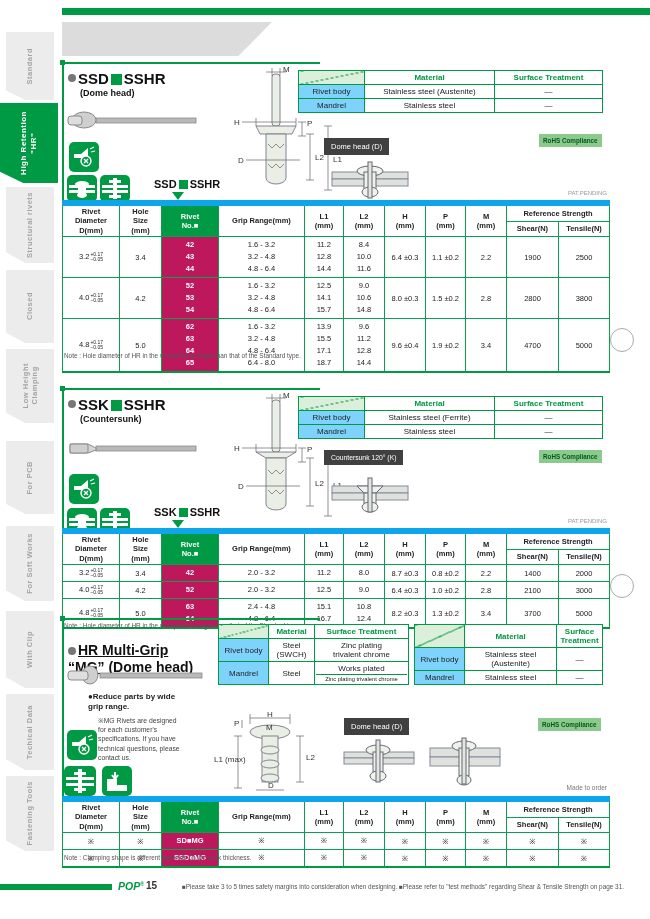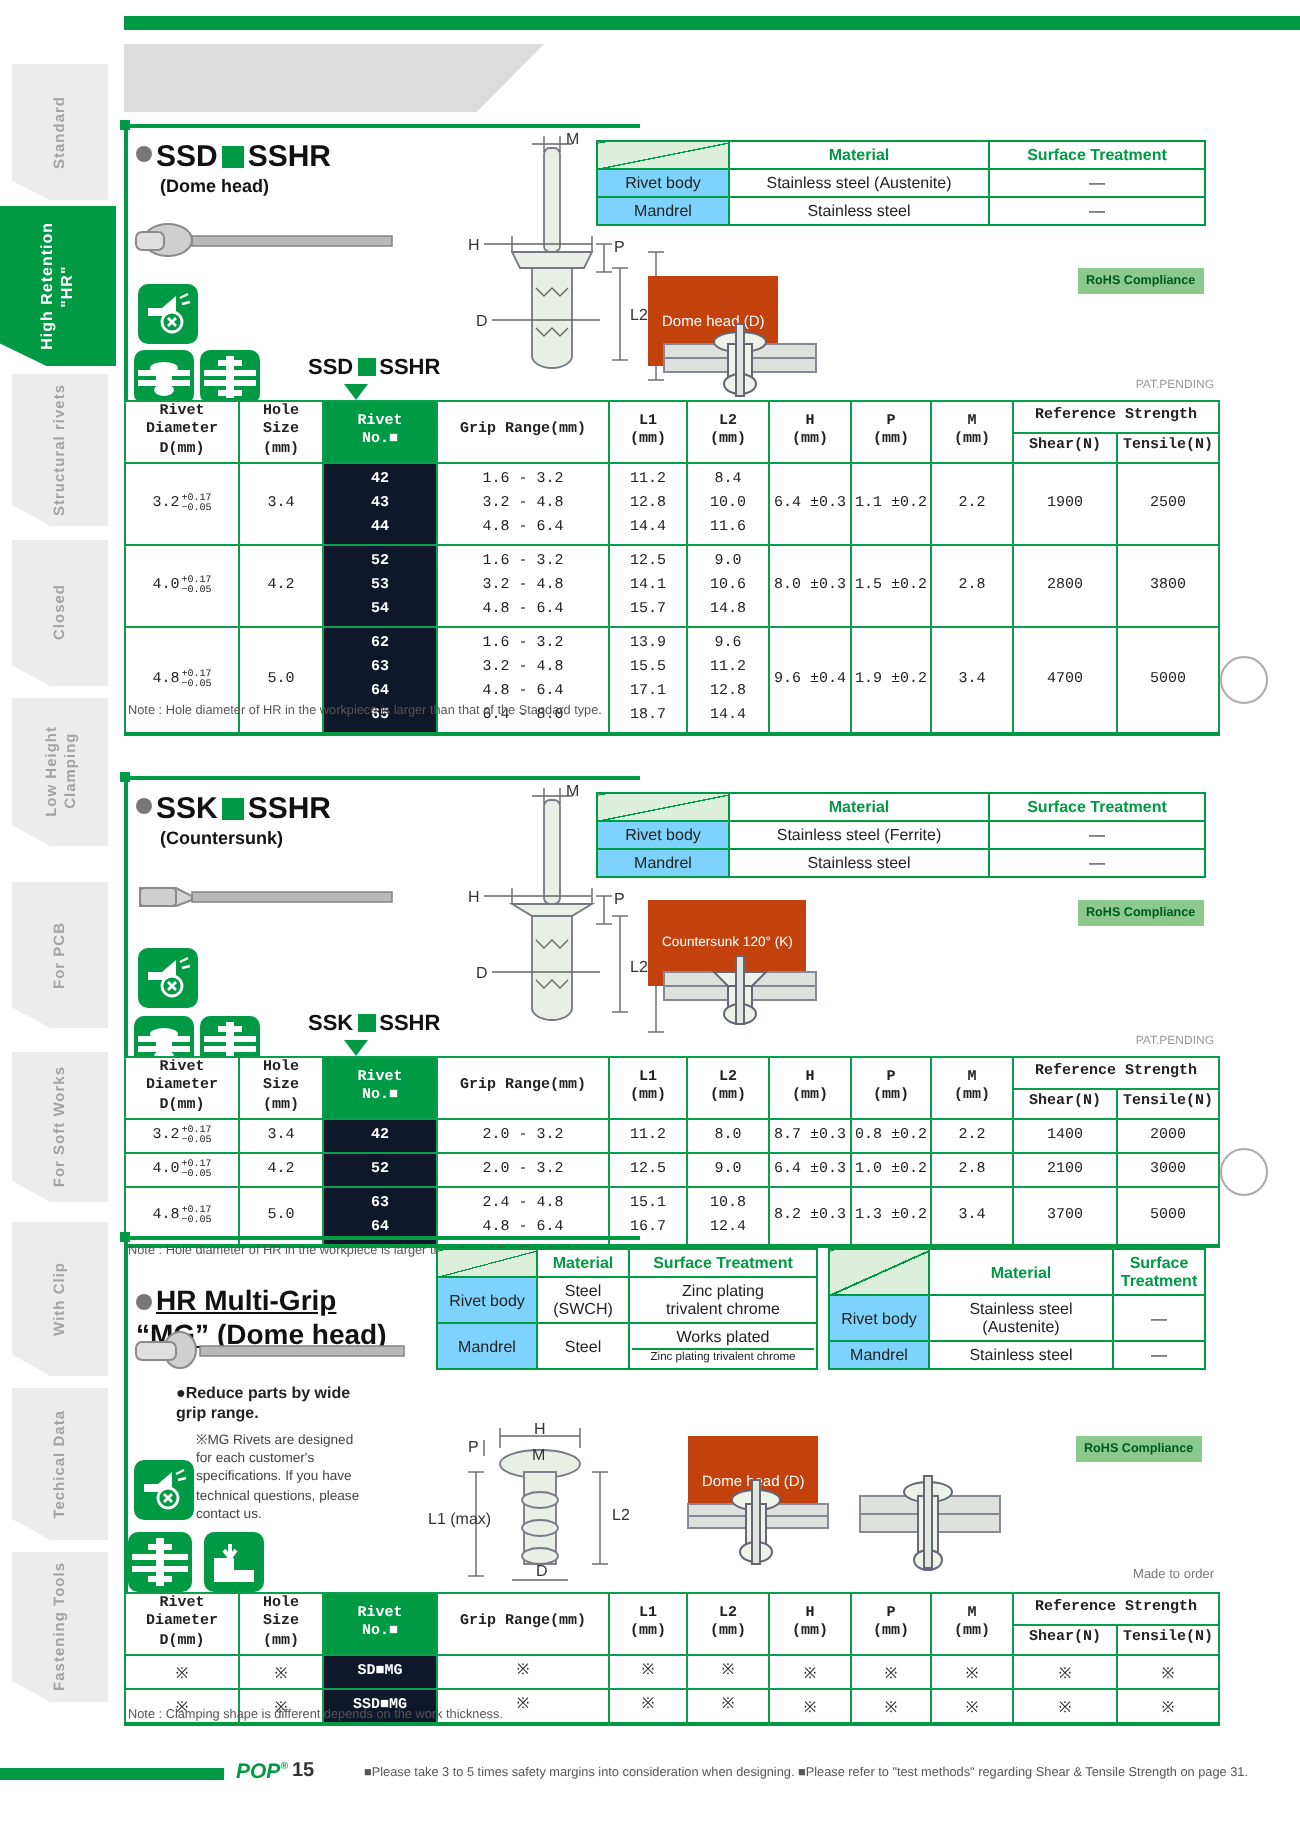--- a/index.html
+++ b/index.html
@@ -30,48 +30,48 @@
   .stitle{position:absolute;font-size:15px;font-weight:bold;color:#111;white-space:nowrap;}
   .stitle .bul{display:inline-block;width:8px;height:8px;border-radius:50%;background:#777;
          margin-right:2px;vertical-align:2px;}
   .sq{display:inline-block;width:11px;height:11px;background:#009944;margin:0 2px;vertical-align:-1px;}
   .ssub{position:absolute;font-size:9px;font-weight:bold;color:#111;}
   .stitle2{position:absolute;font-size:14px;font-weight:bold;color:#111;line-height:1.25;white-space:pre-line;text-decoration:underline;}
   .plabel{position:absolute;font-size:11px;font-weight:bold;color:#111;white-space:nowrap;}
   .plabel .sq{width:9px;height:9px;}
   .ptr{position:absolute;width:0;height:0;border-left:6px solid transparent;
        border-right:6px solid transparent;border-top:8px solid #009944;}
-  .badge-gray{position:absolute;background:#c2410c;color:#fff;font-size:7.5px;
-       padding:18px 7px;white-space:nowrap;}
+  .badge-gray{position:absolute;background:#404040;color:#fff;font-size:7.5px;
+       padding:4px 7px;white-space:nowrap;}
   .badge-rohs{position:absolute;background:#8cc98c;color:#00591e;font-weight:bold;
        font-size:6.3px;padding:3px 4px;white-space:nowrap;}
   .pat{position:absolute;font-size:6px;color:#999;}
   .mto{position:absolute;font-size:6.5px;color:#777;}
   .note{position:absolute;font-size:6.4px;color:#555;}
   .feat{position:absolute;font-size:8px;font-weight:bold;color:#222;white-space:pre-line;line-height:1.3;}
   .mgnote{position:absolute;font-size:6.8px;color:#444;white-space:pre-line;line-height:1.35;}
   
   .mat{border-collapse:collapse;font-size:8px;background:#fff;}
   .mat th,.mat td{border:1px solid #009944;text-align:center;white-space:pre-line;padding:2px 1px;}
   .mat th{color:#009944;font-weight:bold;background:#fff;}
   .mat td.lbl{background:#7dd3fc;font-weight:normal;color:#222;}
   .mat td.diag{background:
      linear-gradient(to bottom right,rgba(0,0,0,0) 48.8%,#009944 48.8%,#009944 51.2%,rgba(0,0,0,0) 51.2%),#dcefdb;}
   .mat td .s1{border-top:1px solid #009944;font-size:5.8px;margin-top:1px;padding-top:1px;}
   .mwrap{position:absolute;}
   
   .spec{border-collapse:collapse;table-layout:fixed;width:547px;font-size:7.5px;
-        border-top:1px solid #0ea5e9;border-bottom:2px solid #009944;background:#fff;font-family:Liberation Mono, monospace;}
+        border-top:6px solid #0ea5e9;border-bottom:2px solid #009944;background:#fff;}
   .spec th{font-weight:bold;border:1px solid #0b9e4e;white-space:pre-line;padding:1px 0;
         color:#222;line-height:1.25;}
   .spec th.no{background:#009944;color:#fff;}
   .spec td{border-left:1px solid #0b9e4e;border-right:1px solid #0b9e4e;text-align:center;
         vertical-align:middle;padding:2px 0;color:#222;}
   .spec tr.grp{border-top:1px solid #0b9e4e;}
-  .spec td.no{background:#0f172a;color:#fff;font-weight:bold;padding:0;}
+  .spec td.no{background:#be185d;color:#fff;font-weight:bold;padding:0;}
   .spec .sub{height:12px;line-height:12px;}
   .tol{display:inline-block;vertical-align:-2px;margin-left:1px;line-height:1;}
   .tol span{display:block;font-size:5px;}
   .spwrap{position:absolute;left:0;}
   
   .gicon{position:absolute;background:#009944;border-radius:5px;}
   .gicon svg{display:block;}
   
   .hole{position:absolute;width:22px;height:22px;border:1px solid #aaa;border-radius:50%;background:#fff;}
   .fbar{position:absolute;left:0;top:884px;width:112px;height:6px;background:#009944;}

